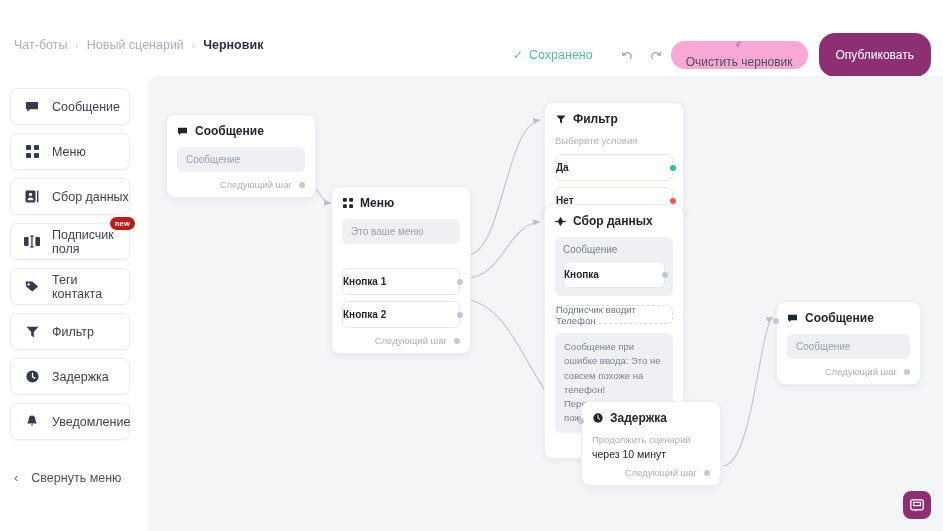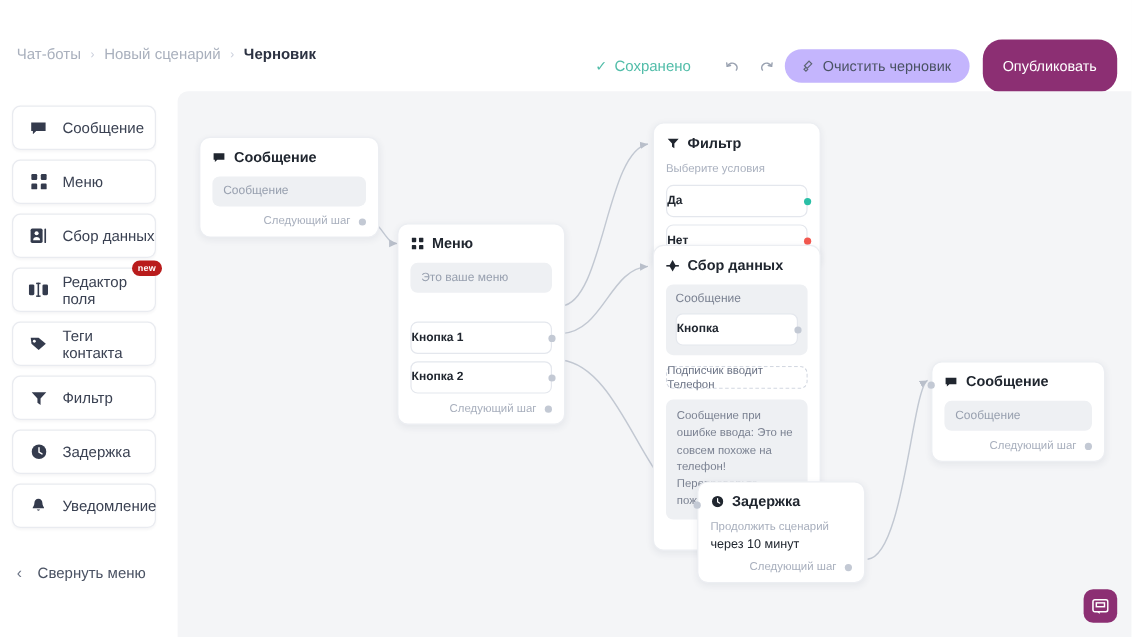--- a/index.html
+++ b/index.html
@@ -35,23 +35,23 @@
     font-size: 12.5px; color: #52bda9; margin-right: 22px;
   }
   .saved .chk { font-size: 12px; line-height: 1; }
   .histbtn {
     width: 26px; height: 24px; display: flex; align-items: center; justify-content: center;
     color: #9aa2b1; margin-right: 2px;
   }
   .histbtn:last-of-type { margin-right: 22px; }
   .btn-clear {
     display: flex; align-items: center; gap: 7px;
-    background: #c4b5fd; color: #4a5263;
+    background: #f9a8d4; color: #4a5263;
     border-radius: 16px; height: 28px; padding: 0 15px;
-    font-size: 12px; white-space: nowrap; margin-right: 11px;
+    font-size: 12px; white-space: nowrap; margin-right: 11px; flex-direction: column;
   }
   .btn-publish {
     background: #8c2f73; color: #ffffff;
     border-radius: 16px; height: 44px; padding: 0 17px;
     display: flex; align-items: center;
     font-size: 12px; white-space: nowrap;
   }
 
   
   .sidebar { position: absolute; left: 0; top: 88px; width: 140px; }
@@ -231,21 +231,21 @@
     <div class="side-item">
       <span class="side-ico">
         <svg width="16" height="13" viewBox="0 0 16 13">
           <rect x="0" y="2" width="4.6" height="9" rx="1.2" fill="#343b4d"></rect>
           <rect x="11.4" y="2" width="4.6" height="9" rx="1.2" fill="#343b4d"></rect>
           <rect x="7.3" y="0.6" width="1.3" height="11.8" fill="#343b4d"></rect>
           <rect x="6.1" y="0.6" width="3.7" height="1.2" fill="#343b4d"></rect>
           <rect x="6.1" y="11.2" width="3.7" height="1.2" fill="#343b4d"></rect>
         </svg>
       </span>
-      <span>Редактор поля</span>
+      <span>Подписчик поля</span>
       <span class="badge-new">new</span>
     </div>
 
     <div class="side-item">
       <span class="side-ico">
         <svg width="14" height="13" viewBox="0 0 14 13">
           <path d="M0.6 1.4h6.6l6 5-6 5.2-6-5.2z" fill="#343b4d"></path>
           <circle cx="3.6" cy="4.4" r="1.2" fill="#fff"></circle>
         </svg>
       </span>

